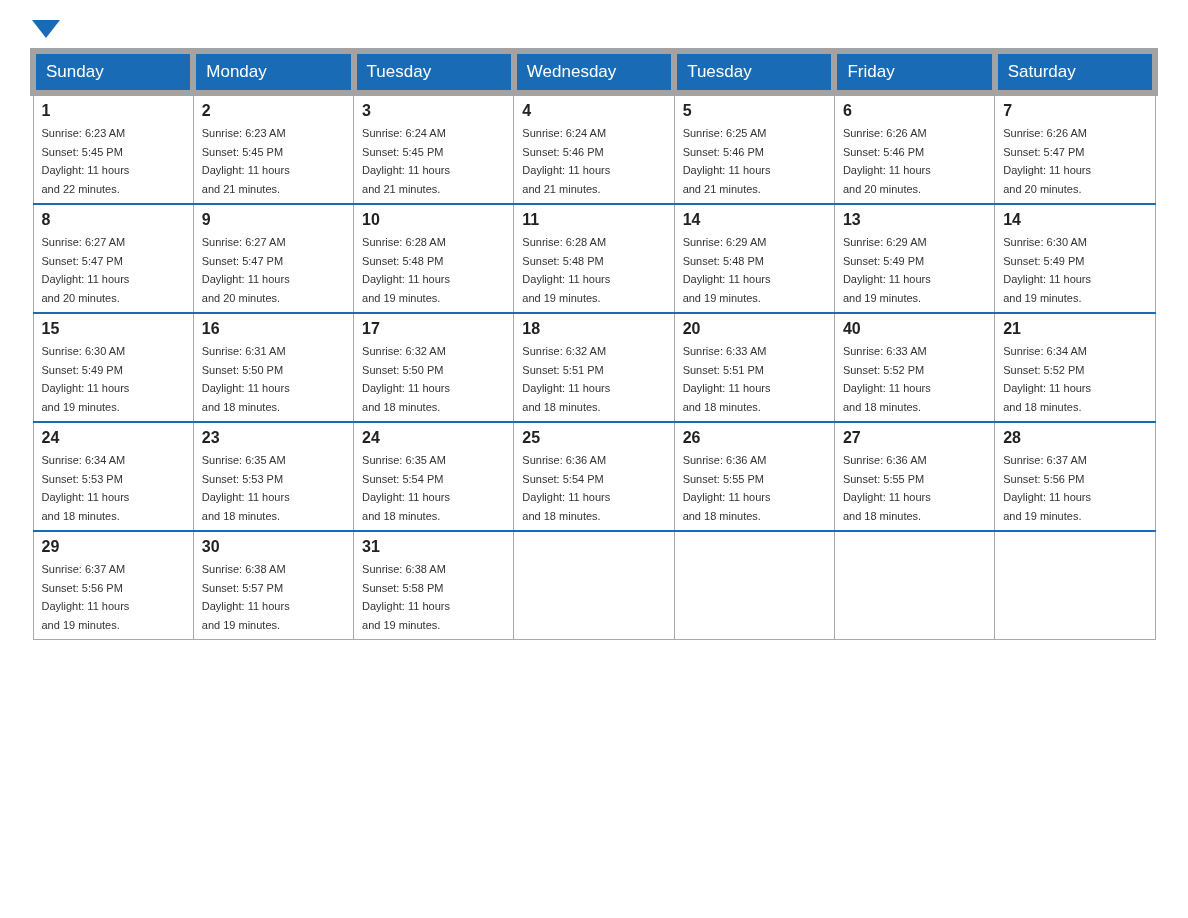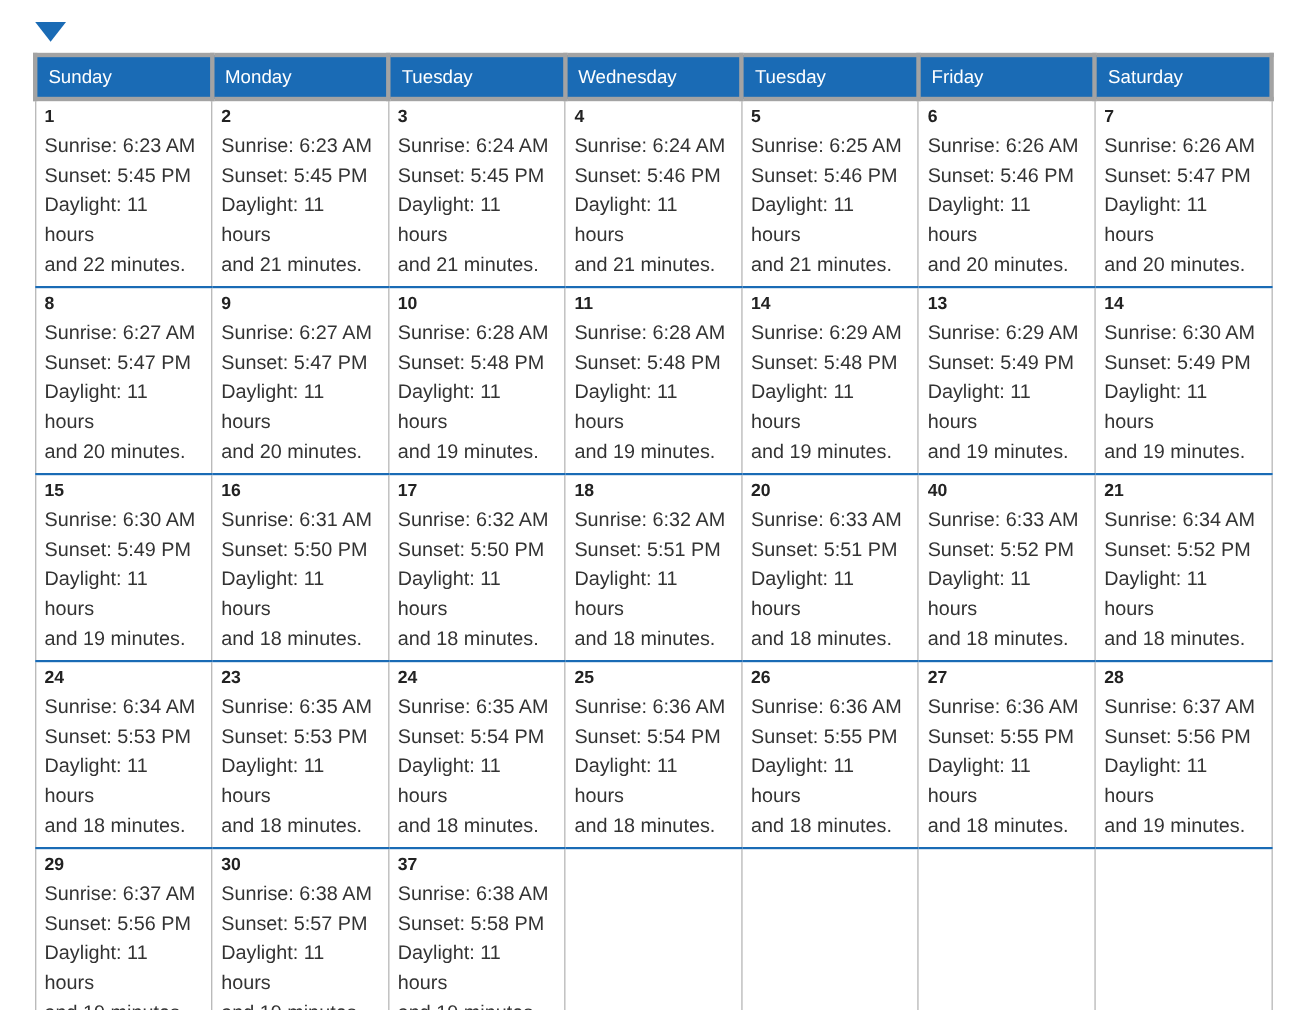--- a/index.html
+++ b/index.html
@@ -64,38 +64,38 @@
       border-collapse: collapse;
       margin-top: 10px;
     }
     .calendar th {
       background: #1a6bb5;
       color: #fff;
       padding: 8px 10px;
       text-align: left;
       font-size: 17px;
       font-weight: normal;
-      border: 4px solid #a3a3a3;
+      border: 6px solid #a3a3a3;
     }
     .calendar td {
       border: 1px solid #aaa;
       vertical-align: top;
       padding: 6px 8px;
       width: calc(100% / 7);
       height: 105px;
     }
     .day-num {
       font-size: 16px;
       font-weight: bold;
       color: #222;
       display: block;
       margin-bottom: 3px;
     }
     .day-info {
-      font-size: 18px;
+      font-size: 11px;
       color: #333;
       line-height: 1.5;
     }
     .calendar tr td {
       border-top: 2px solid #1a6bb5;
     }
     .calendar tbody tr:not(:first-child) td {
       border-top: 2px solid #1a6bb5;
     }
     .empty-cell {
@@ -255,21 +255,21 @@
       <tr>
         <td>
         <span class="day-num">29</span>
         <span class="day-info">Sunrise: 6:37 AM<br>Sunset: 5:56 PM<br>Daylight: 11 hours<br>and 19 minutes.</span>
       </td>
         <td>
         <span class="day-num">30</span>
         <span class="day-info">Sunrise: 6:38 AM<br>Sunset: 5:57 PM<br>Daylight: 11 hours<br>and 19 minutes.</span>
       </td>
         <td>
-        <span class="day-num">37</span>
+        <span class="day-num">31</span>
         <span class="day-info">Sunrise: 6:38 AM<br>Sunset: 5:58 PM<br>Daylight: 11 hours<br>and 19 minutes.</span>
       </td>
         <td class="empty-cell"></td>
         <td class="empty-cell"></td>
         <td class="empty-cell"></td>
         <td class="empty-cell"></td>
       </tr>
     </tbody>
 </table>
 

